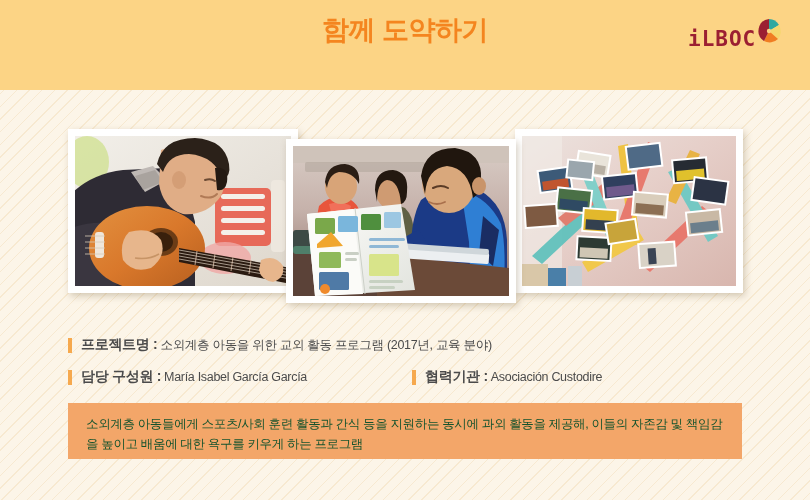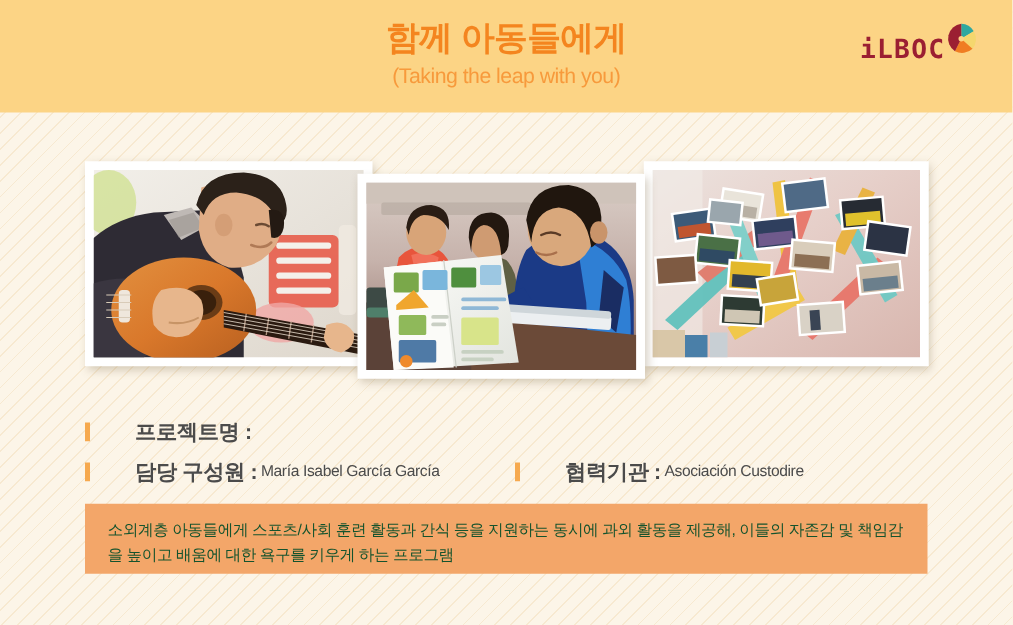--- a/index.html
+++ b/index.html
@@ -104,26 +104,25 @@
     height: 18px;
   }
   .bar {
     width: 4px;
     height: 15px;
     background: #f6a94e;
     margin-right: 9px;
     flex: none;
   }
   .info-label {
-    font-size: 17px;
+    font-size: 14px;
     font-weight: bold;
     color: #4b4b4b;
     letter-spacing: -0.3px;
     white-space: nowrap;
-    margin-left: 27px;
   }
   .info-value {
     font-size: 12.5px;
     font-weight: normal;
     color: #4b4b4b;
     letter-spacing: -0.3px;
     white-space: nowrap;
     margin-left: 3px;
   }
 
@@ -148,22 +147,21 @@
     letter-spacing: -0.35px;
     font-weight: normal;
   }
 </style>
 </head>
 <body>
 
 <div id="page">
 
   <div id="header">
-    <div id="header-title">함께 아동들에게</div>
-    <div id="header-subtitle">(Taking the leap with you)</div>
+    <div id="header-title">함께 도약하기</div>
 
     <div id="logo">
       <div id="logo-text">iLBOC</div>
       <div id="logo-mark">
         <svg viewBox="0 0 30 30" class="ph-svg" aria-hidden="true">
 
           <path d="M15 15 L15 3 A12 12 0 0 1 25 9 Z" fill="#2fa8a0"></path>
           <path d="M15 15 L25 9 A12 12 0 0 1 24 23 Z" fill="#f5d76e"></path>
           <path d="M15 15 L24 23 A12 12 0 0 1 10 25 Z" fill="#f07d22"></path>
           <path d="M15 15 L10 25 A12 12 0 0 1 15 3 Z" fill="#9b1f32"></path>
@@ -438,20 +436,21 @@
 
       <rect x="0" y="128" width="26" height="22" fill="#d9c7a8"></rect>
       <rect x="26" y="132" width="18" height="18" fill="#4a7fa8"></rect>
       <rect x="46" y="130" width="14" height="20" fill="#c8cfd4"></rect>
     </svg>
   </div>
 
   <div class="info-row" id="row-project">
     <div class="bar"></div>
     <span class="info-label">프로젝트명 :</span>
+    <span class="info-value">소외계층 아동을 위한 교외 활동 프로그램 (2017년, 교육 분야)</span>
   </div>
 
   <div class="info-row" id="row-member">
     <div class="bar"></div>
     <span class="info-label">담당 구성원 :</span>
     <span class="info-value">María Isabel García García</span>
   </div>
 
   <div class="info-row" id="row-partner">
     <div class="bar"></div>

